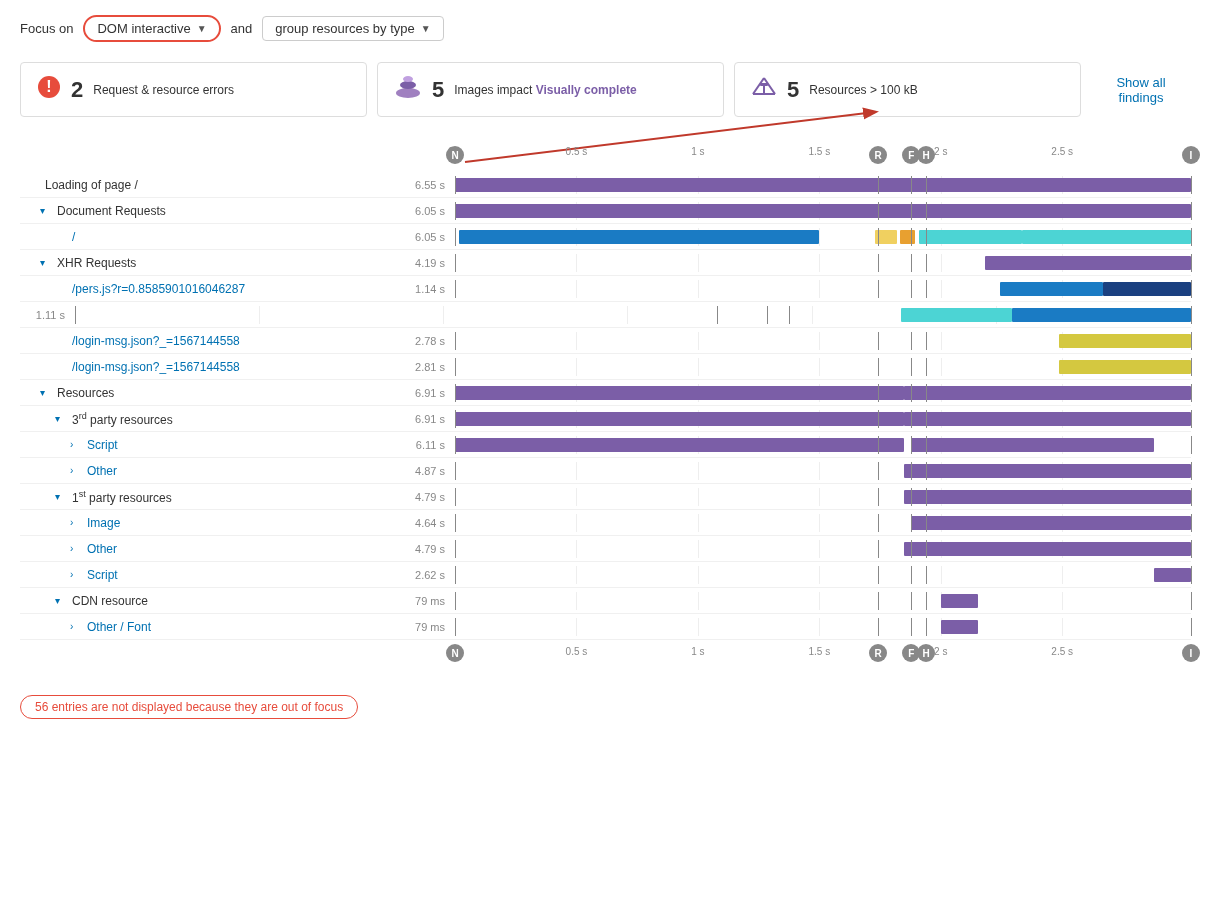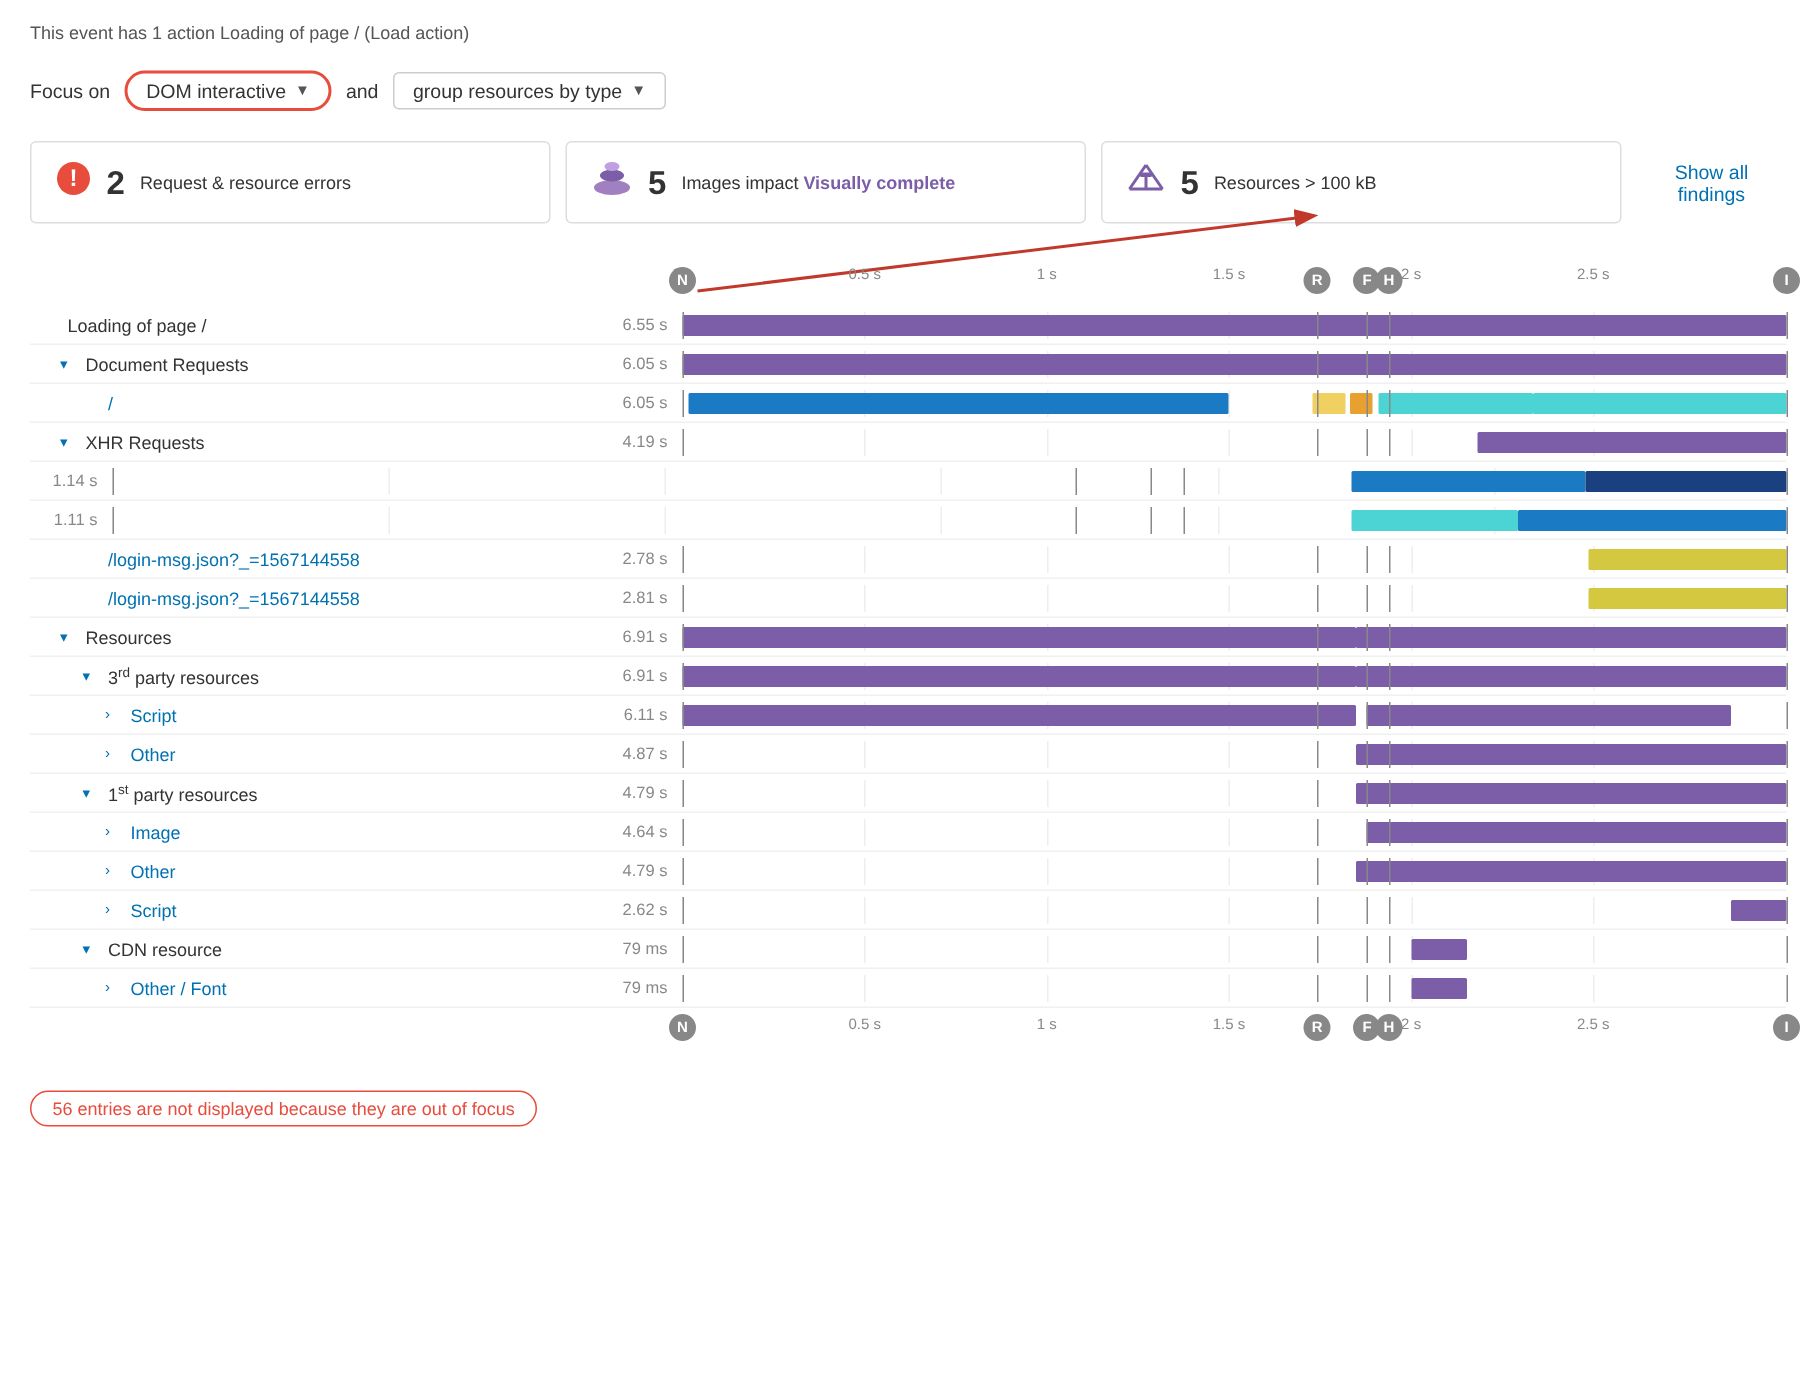--- a/index.html
+++ b/index.html
@@ -153,21 +153,20 @@
       width: 1px;
       background: #eee;
       z-index: 1;
     }
   </style>
 </head>
 <body>
 
 <div class="page" style="position:relative;">
 
-  <div class="page-subtitle">This event has 1 action Loading of page / (Load action)</div>
 
   <div class="focus-bar">
     <span>Focus on</span>
     <div class="focus-dropdown">
       <span>DOM interactive</span>
       <span class="chevron">▼</span>
     </div>
     <span>and</span>
     <div class="group-dropdown">
       <span>group resources by type</span>
@@ -324,20 +323,24 @@
             <div class="grid-line" style="left: 82.5%;"></div>
             <div class="vline" style="left: 0%; background: rgb(136, 136, 136);"></div>
             <div class="vline" style="left: 57.5%; background: rgb(136, 136, 136);"></div>
             <div class="vline" style="left: 62%; background: rgb(136, 136, 136);"></div>
             <div class="vline" style="left: 64%; background: rgb(136, 136, 136);"></div>
             <div class="vline" style="left: 100%; background: rgb(136, 136, 136);"></div>
             <div class="bar" style="left: 72%; width: 28%; background: rgb(123, 94, 167); z-index: 5;"></div>
           </div>
         </div>
         <div class="trow">
+          <div class="trow-label indent2">
+            <span style="width: 12px; display: inline-block;"></span>
+            <span class="label-text blue-link">/pers.js?r=0.8585901016046287</span>
+          </div>
           <div class="trow-time">1.14 s</div>
           <div class="trow-chart" style="position: relative;">
             <div class="grid-line" style="left: 0%;"></div>
             <div class="grid-line" style="left: 16.5%;"></div>
             <div class="grid-line" style="left: 33%;"></div>
             <div class="grid-line" style="left: 49.5%;"></div>
             <div class="grid-line" style="left: 66%;"></div>
             <div class="grid-line" style="left: 82.5%;"></div>
             <div class="vline" style="left: 0%; background: rgb(136, 136, 136);"></div>
             <div class="vline" style="left: 57.5%; background: rgb(136, 136, 136);"></div>

